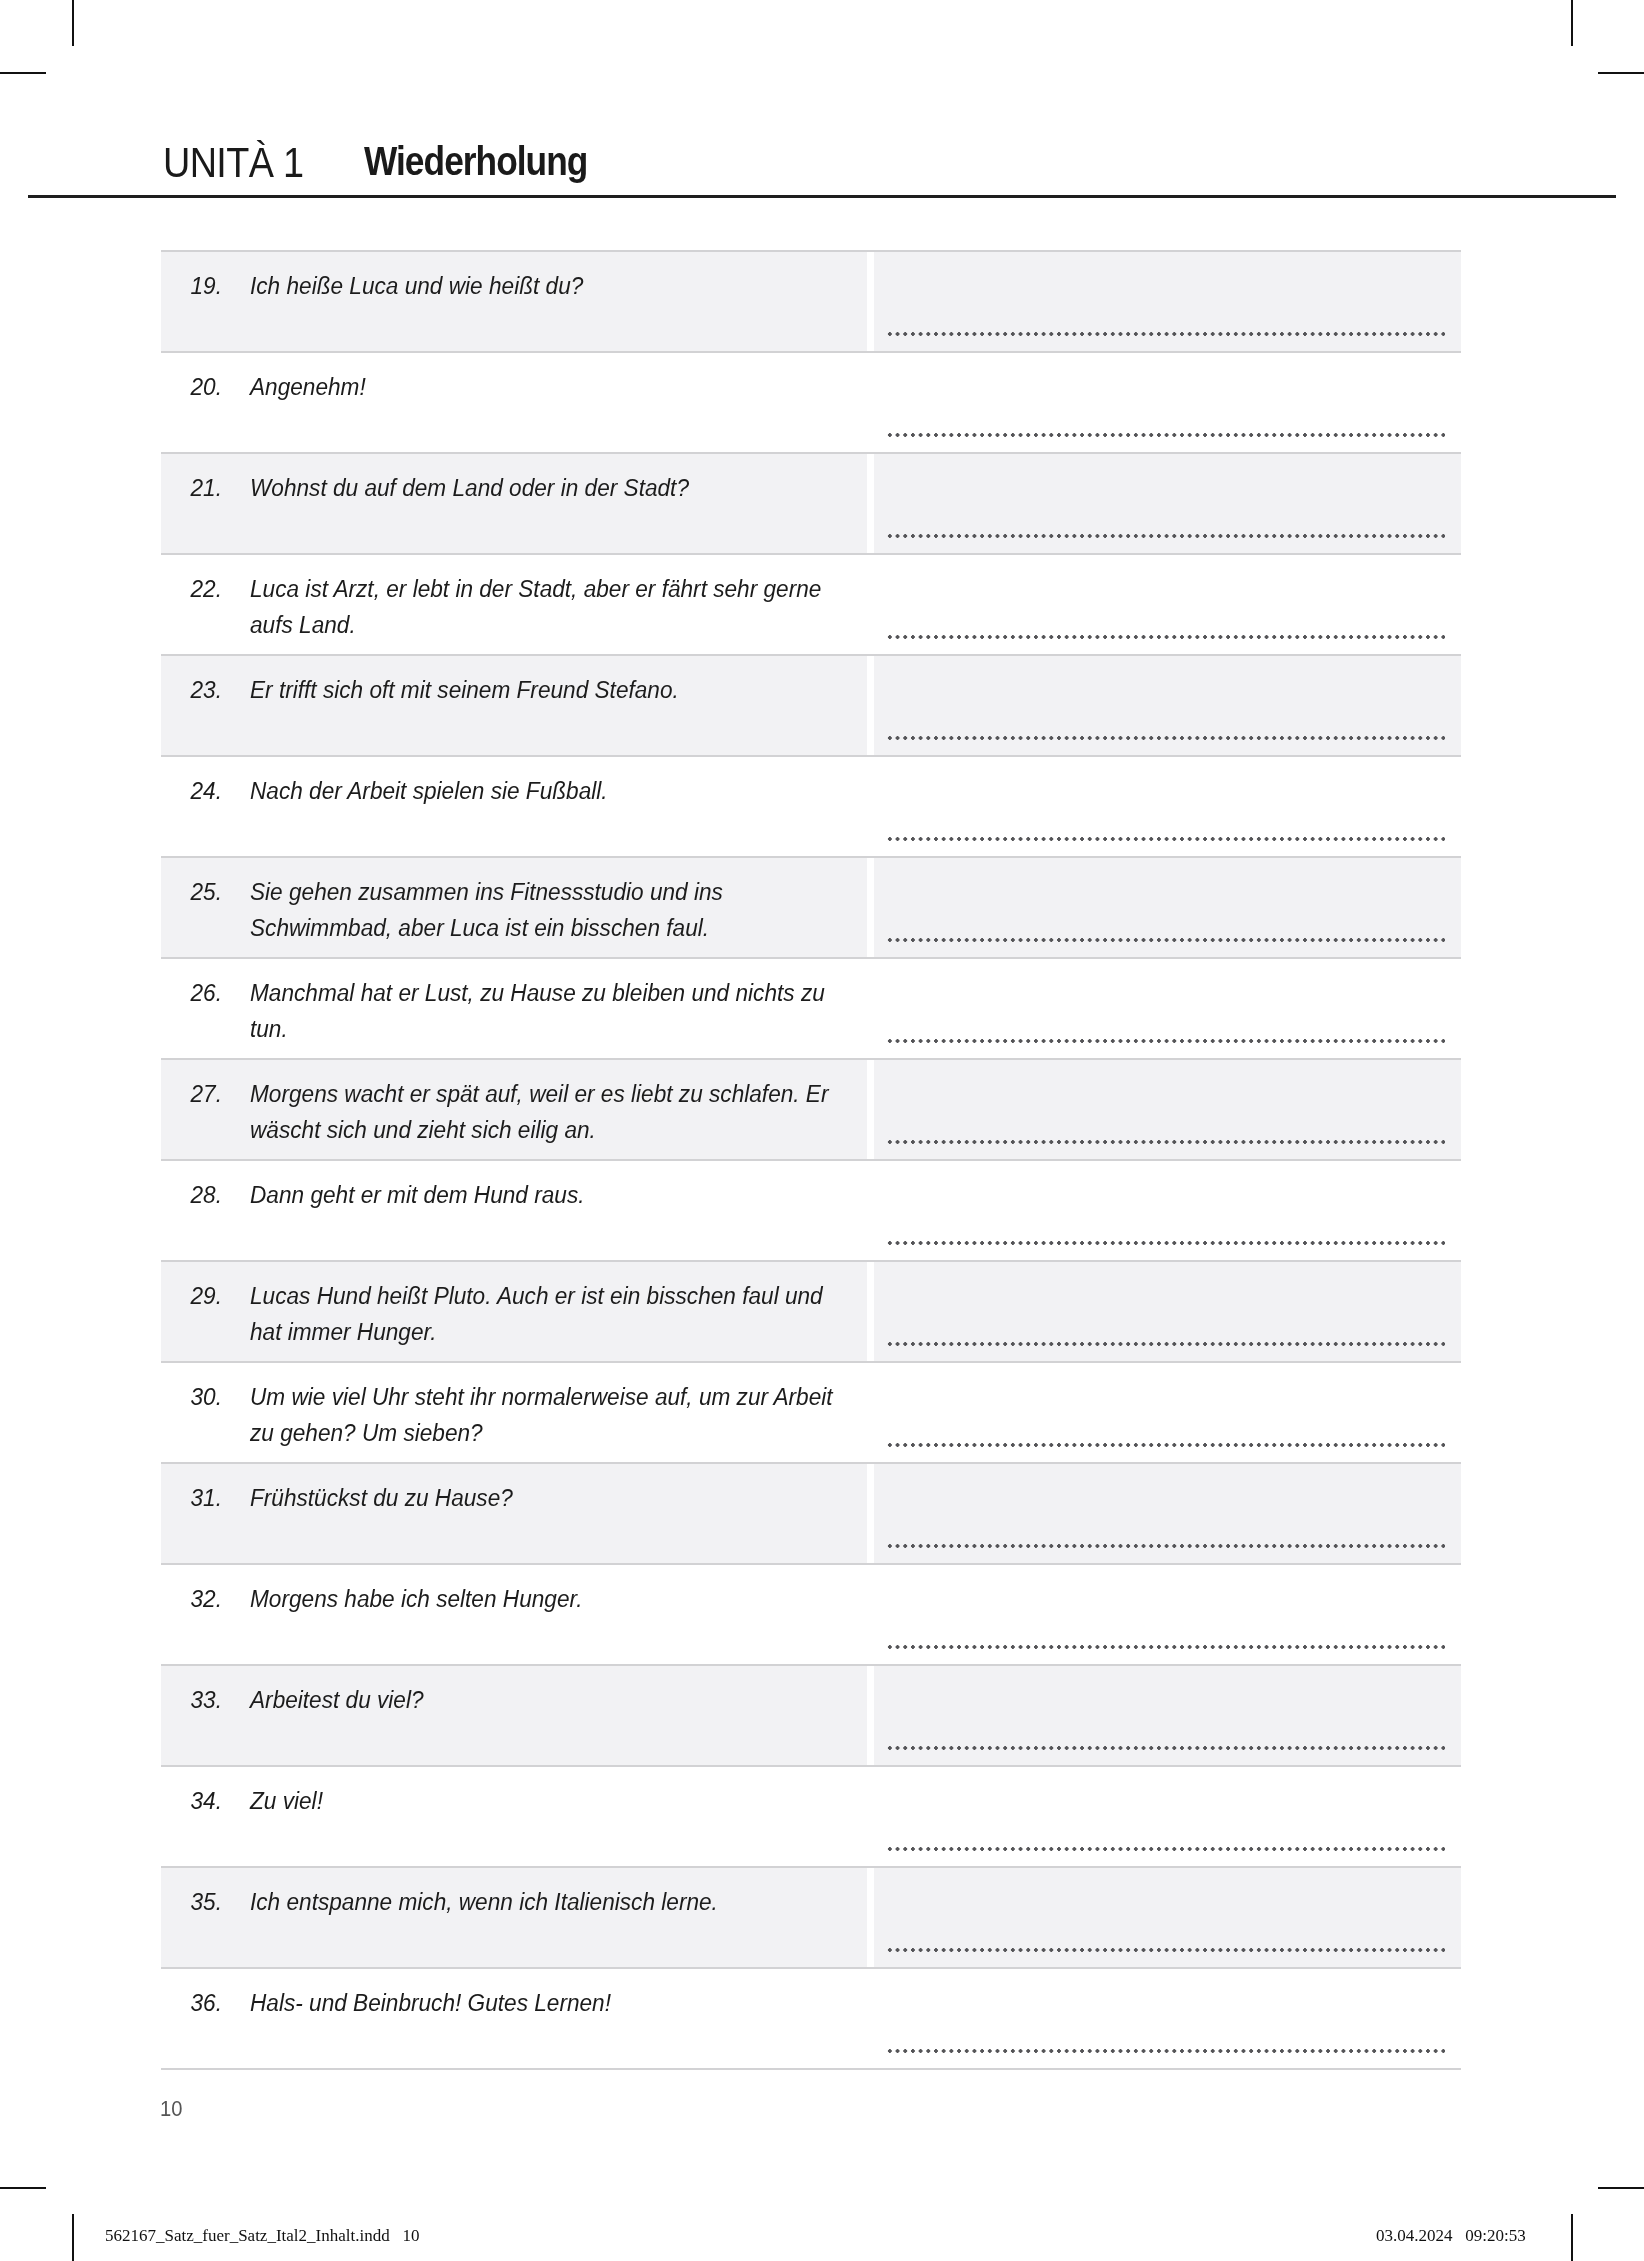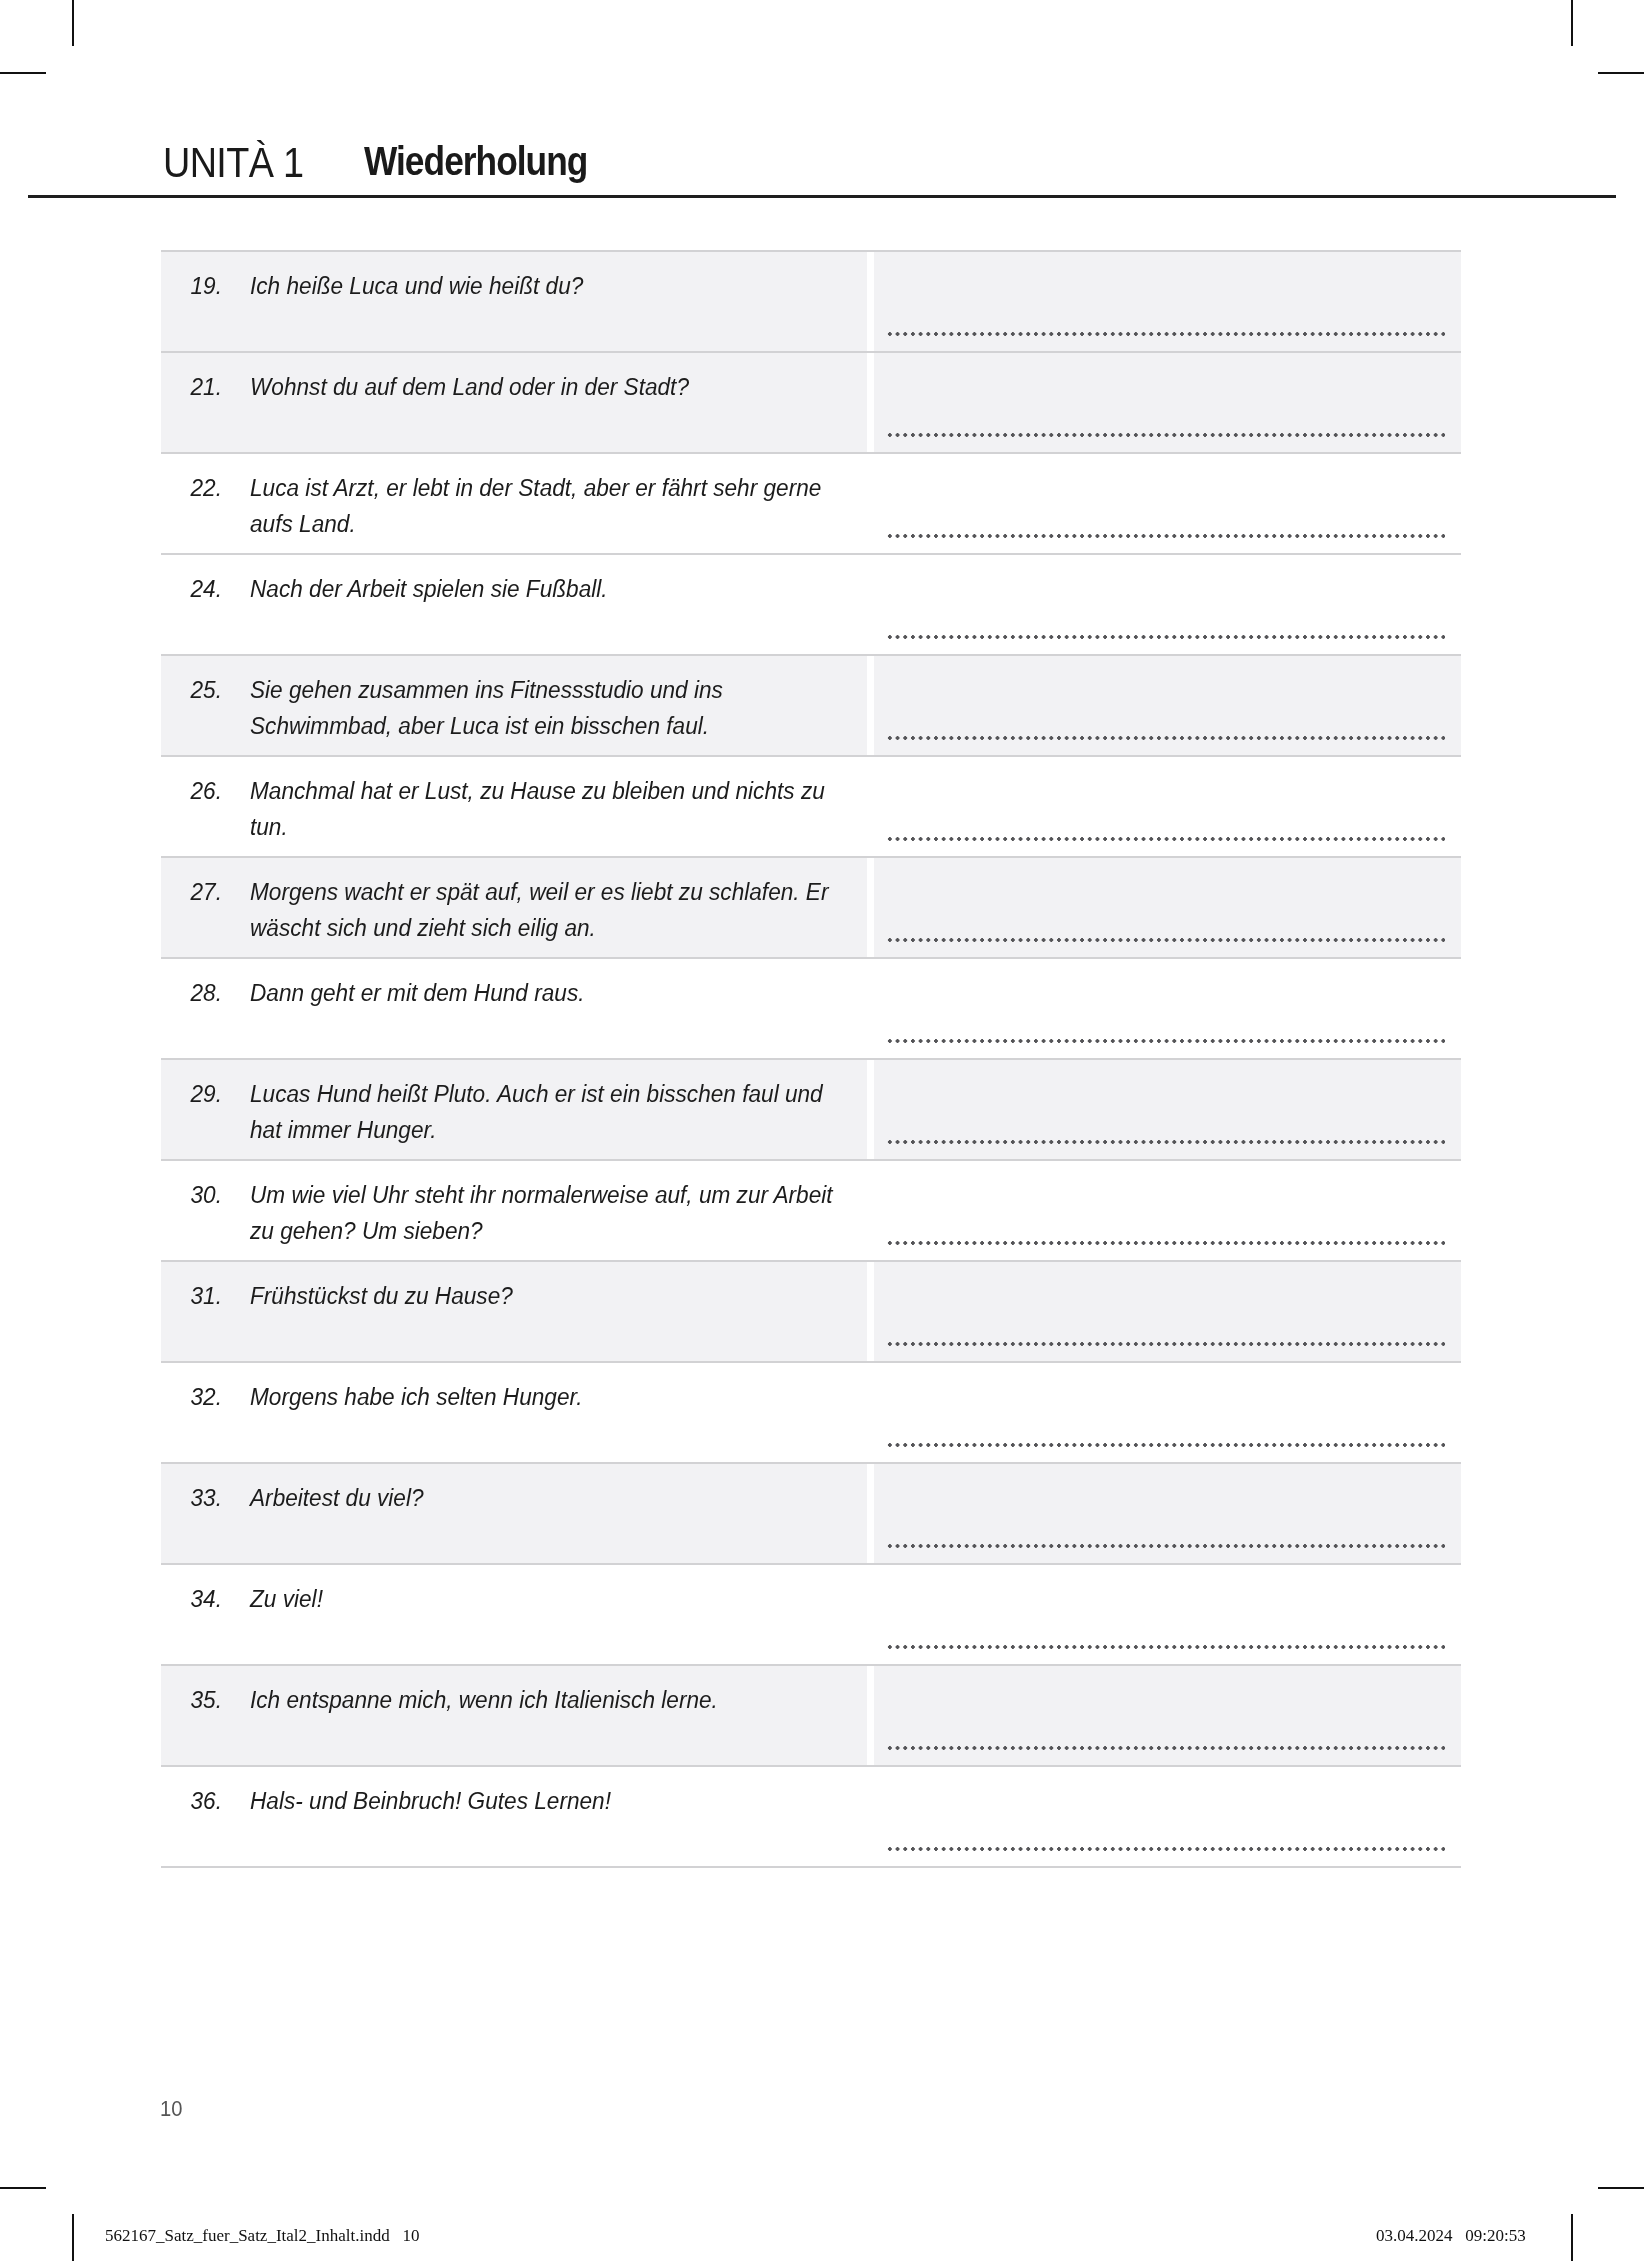--- a/index.html
+++ b/index.html
@@ -81,33 +81,51 @@
 <div class="table" id="exercise-table">
     <div class="row shaded">
       <div class="left">
         <div class="num">19.</div>
         <div class="text">Ich heiße Luca und wie heißt du?</div>
       </div>
       <div class="right">
         <div class="dots" title="........................................................................"></div>
       </div>
     </div>
+    <div class="row">
+      <div class="left">
+        <div class="num">20.</div>
+        <div class="text">Angenehm!</div>
+      </div>
+      <div class="right">
+        <div class="dots" title="........................................................................"></div>
+      </div>
+    </div>
     <div class="row shaded">
       <div class="left">
         <div class="num">21.</div>
         <div class="text">Wohnst du auf dem Land oder in der Stadt?</div>
       </div>
       <div class="right">
         <div class="dots" title="........................................................................"></div>
       </div>
     </div>
     <div class="row">
       <div class="left">
         <div class="num">22.</div>
         <div class="text">Luca ist Arzt, er lebt in der Stadt, aber er fährt sehr gerne aufs Land.</div>
+      </div>
+      <div class="right">
+        <div class="dots" title="........................................................................"></div>
+      </div>
+    </div>
+    <div class="row shaded">
+      <div class="left">
+        <div class="num">23.</div>
+        <div class="text">Er trifft sich oft mit seinem Freund Stefano.</div>
       </div>
       <div class="right">
         <div class="dots" title="........................................................................"></div>
       </div>
     </div>
     <div class="row">
       <div class="left">
         <div class="num">24.</div>
         <div class="text">Nach der Arbeit spielen sie Fußball.</div>
       </div>

